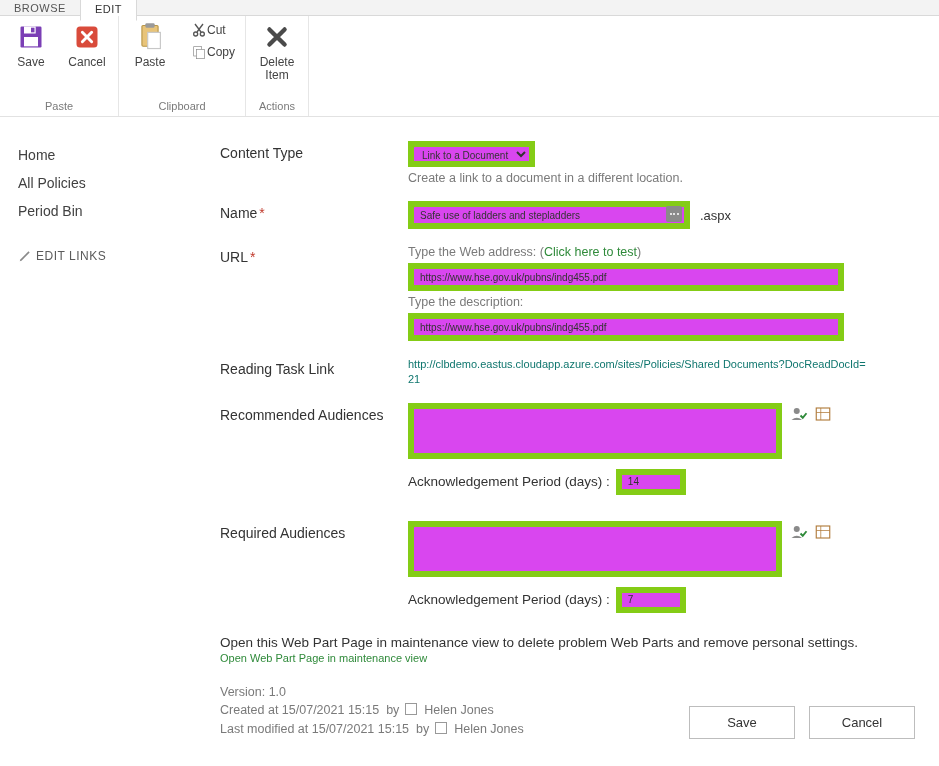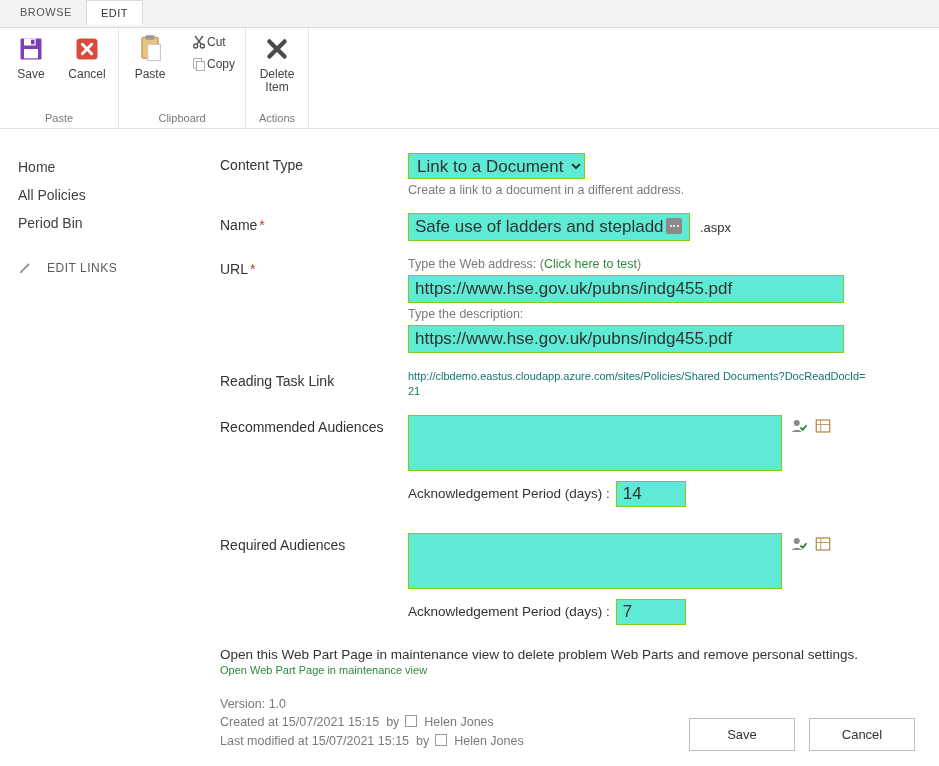--- a/index.html
+++ b/index.html
@@ -7,25 +7,24 @@
     padding: 0;
     font-family: "Segoe UI", "Helvetica Neue", Arial, sans-serif;
     font-size: 13px;
     color: #333;
     background: #ffffff;
     width: 939px;
   }
   
   .tabstrip {
     display: flex;
-    align-items: flex-start;
-    height: 28px;
+    align-items: center;
+    height: 16px;
     background: #f3f3f3;
     border-bottom: 1px solid #d9d9d9;
-    padding-left: 6px;
     box-sizing: border-box;
   }
   .tabstrip .tab {
     padding: 6px 14px 5px 14px;
     font-size: 11px;
     letter-spacing: 0.5px;
     color: #555;
     cursor: pointer;
   }
   .tabstrip .tab.active {
@@ -119,21 +118,21 @@
     display: block;
     padding: 6px 0;
     color: #414141;
     text-decoration: none;
     font-size: 14px;
     cursor: pointer;
   }
   .leftnav .editlinks {
     display: flex;
     align-items: center;
-    gap: 15px;
+    gap: 4px;
     color: #5a5a5a;
     font-size: 12px;
     letter-spacing: 0.5px;
     margin-top: 24px;
     cursor: pointer;
   }
   .leftnav .editlinks svg { opacity: 0.7; }
   
   .form {
     flex: 1;
@@ -157,26 +156,26 @@
   .form-row .value {
     flex: 1;
   }
   .helper {
     font-size: 12.5px;
     color: #7a7a7a;
     margin-top: 4px;
   }
   select, input[type="text"], textarea {
     font-family: inherit;
-    font-size: 17px;
-    color: #333;
-    border: 1px solid #84cc16;
+    font-size: 10px;
+    color: #333;
+    border: 6px solid #84cc16;
     padding: 4px 6px;
     box-sizing: border-box;
-    background: #5eead4;
+    background: #d946ef;
   }
   select { height: 26px; padding: 2px 4px; }
   .name-input-wrap {
     display: flex;
     align-items: center;
     gap: 6px;
   }
   .name-input-wrap .name-input {
     width: 282px;
     height: 28px;
@@ -376,21 +375,21 @@
 
   <div class="form">
 
     
     <div class="form-row">
       <div class="label">Content Type</div>
       <div class="value">
         <select>
           <option>Link to a Document</option>
         </select>
-        <div class="helper">Create a link to a document in a different address.</div>
+        <div class="helper">Create a link to a document in a different location.</div>
       </div>
     </div>
 
     
     <div class="form-row">
       <div class="label"><span>Name</span><span class="req">*</span></div>
       <div class="value">
         <div class="name-input-wrap">
           <input type="text" class="name-input" value="Safe use of ladders and stepladders" style="">
           <div class="name-suffix-icon">

